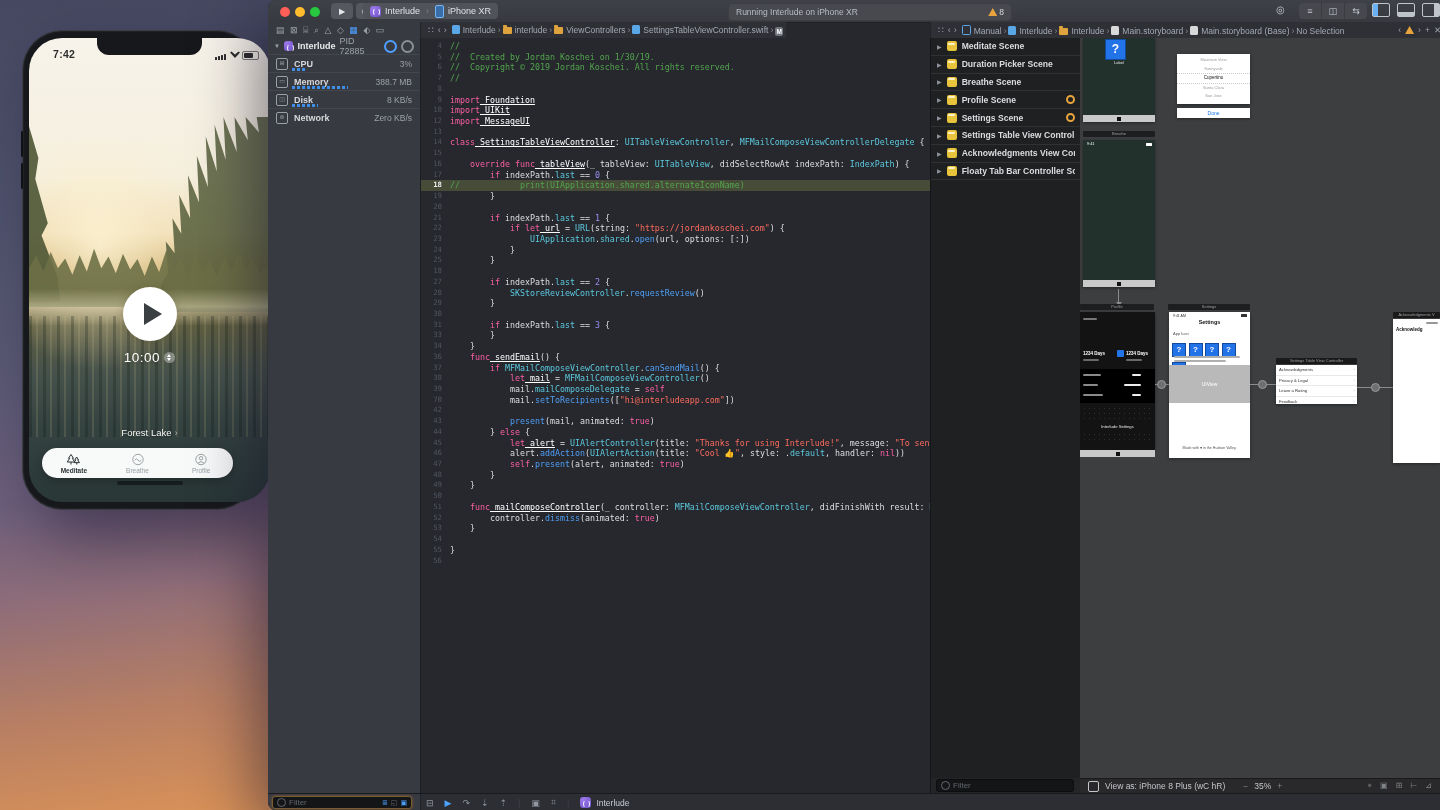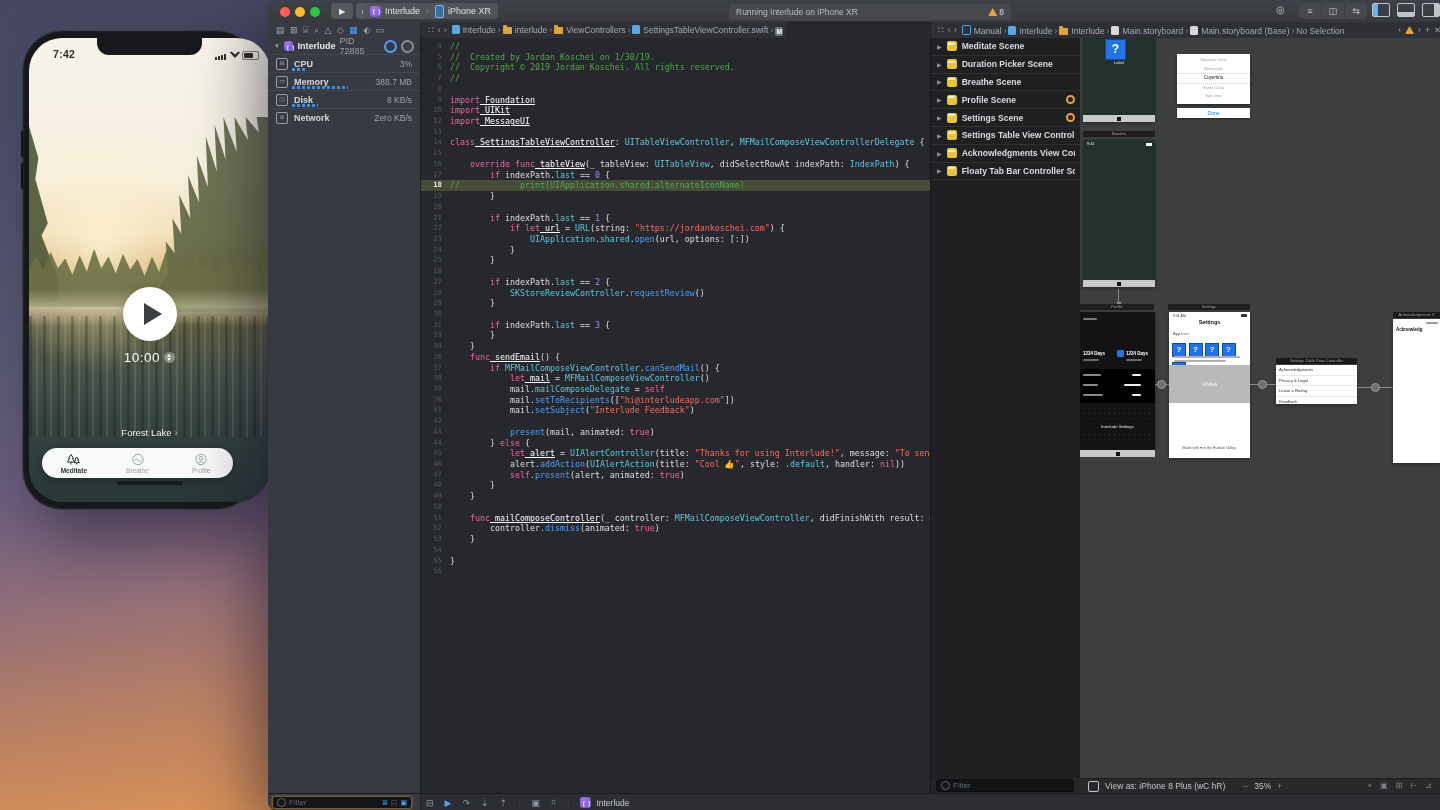--- a/index.html
+++ b/index.html
@@ -365,21 +365,20 @@
           <div class="cl"><span class="ln">29</span><span class="ct"><span class="tk-p">        }</span></span></div>
           <div class="cl"><span class="ln">30</span><span class="ct"></span></div>
           <div class="cl"><span class="ln">31</span><span class="ct"><span class="tk-p">        </span><span class="tk-k">if</span><span class="tk-p"> indexPath.</span><span class="tk-t">last</span><span class="tk-p"> == </span><span class="tk-n">3</span><span class="tk-p"> {</span></span></div>
           <div class="cl"><span class="ln">33</span><span class="ct"><span class="tk-p">        }</span></span></div>
           <div class="cl"><span class="ln">34</span><span class="ct"><span class="tk-p">    }</span></span></div>
           <div class="cl"><span class="ln">36</span><span class="ct"><span class="tk-p">    </span><span class="tk-k">func</span><span class="tk-w"> sendEmail</span><span class="tk-p">() {</span></span></div>
           <div class="cl"><span class="ln">37</span><span class="ct"><span class="tk-p">        </span><span class="tk-k">if</span><span class="tk-p"> </span><span class="tk-t">MFMailComposeViewController</span><span class="tk-p">.</span><span class="tk-f">canSendMail</span><span class="tk-p">() {</span></span></div>
           <div class="cl"><span class="ln">38</span><span class="ct"><span class="tk-p">            </span><span class="tk-k">let</span><span class="tk-w"> mail</span><span class="tk-p"> = </span><span class="tk-t">MFMailComposeViewController</span><span class="tk-p">()</span></span></div>
           <div class="cl"><span class="ln">39</span><span class="ct"><span class="tk-p">            mail.</span><span class="tk-t">mailComposeDelegate</span><span class="tk-p"> = </span><span class="tk-k">self</span></span></div>
           <div class="cl"><span class="ln">70</span><span class="ct"><span class="tk-p">            mail.</span><span class="tk-f">setToRecipients</span><span class="tk-p">([</span><span class="tk-s">"hi@interludeapp.com"</span><span class="tk-p">])</span></span></div>
-          <div class="cl"><span class="ln">41</span><span class="ct"><span class="tk-p">            mail.</span><span class="tk-f">setSubject</span><span class="tk-p">(</span><span class="tk-s">"Interlude Feedback"</span><span class="tk-p">)</span></span></div>
           <div class="cl"><span class="ln">42</span><span class="ct"></span></div>
           <div class="cl"><span class="ln">43</span><span class="ct"><span class="tk-p">            </span><span class="tk-f">present</span><span class="tk-p">(mail, animated: </span><span class="tk-k">true</span><span class="tk-p">)</span></span></div>
           <div class="cl"><span class="ln">44</span><span class="ct"><span class="tk-p">        } </span><span class="tk-k">else</span><span class="tk-p"> {</span></span></div>
           <div class="cl"><span class="ln">45</span><span class="ct"><span class="tk-p">            </span><span class="tk-k">let</span><span class="tk-w"> alert</span><span class="tk-p"> = </span><span class="tk-t">UIAlertController</span><span class="tk-p">(title: </span><span class="tk-s">"Thanks for using Interlude!"</span><span class="tk-p">, message: </span><span class="tk-s">"To send feedback about In</span></span></div>
           <div class="cl"><span class="ln">46</span><span class="ct"><span class="tk-p">            alert.</span><span class="tk-f">addAction</span><span class="tk-p">(</span><span class="tk-t">UIAlertAction</span><span class="tk-p">(title: </span><span class="tk-s">"Cool 👍"</span><span class="tk-p">, style: .</span><span class="tk-t">default</span><span class="tk-p">, handler: </span><span class="tk-k">nil</span><span class="tk-p">))</span></span></div>
           <div class="cl"><span class="ln">47</span><span class="ct"><span class="tk-p">            </span><span class="tk-k">self</span><span class="tk-p">.</span><span class="tk-f">present</span><span class="tk-p">(alert, animated: </span><span class="tk-k">true</span><span class="tk-p">)</span></span></div>
           <div class="cl"><span class="ln">48</span><span class="ct"><span class="tk-p">        }</span></span></div>
           <div class="cl"><span class="ln">49</span><span class="ct"><span class="tk-p">    }</span></span></div>
           <div class="cl"><span class="ln">50</span><span class="ct"></span></div>
           <div class="cl"><span class="ln">51</span><span class="ct"><span class="tk-p">    </span><span class="tk-k">func</span><span class="tk-w"> mailComposeController</span><span class="tk-p">(_ controller: </span><span class="tk-t">MFMailComposeViewController</span><span class="tk-p">, didFinishWith result: </span><span class="tk-t">MFMailComposeResult</span></span></div>

